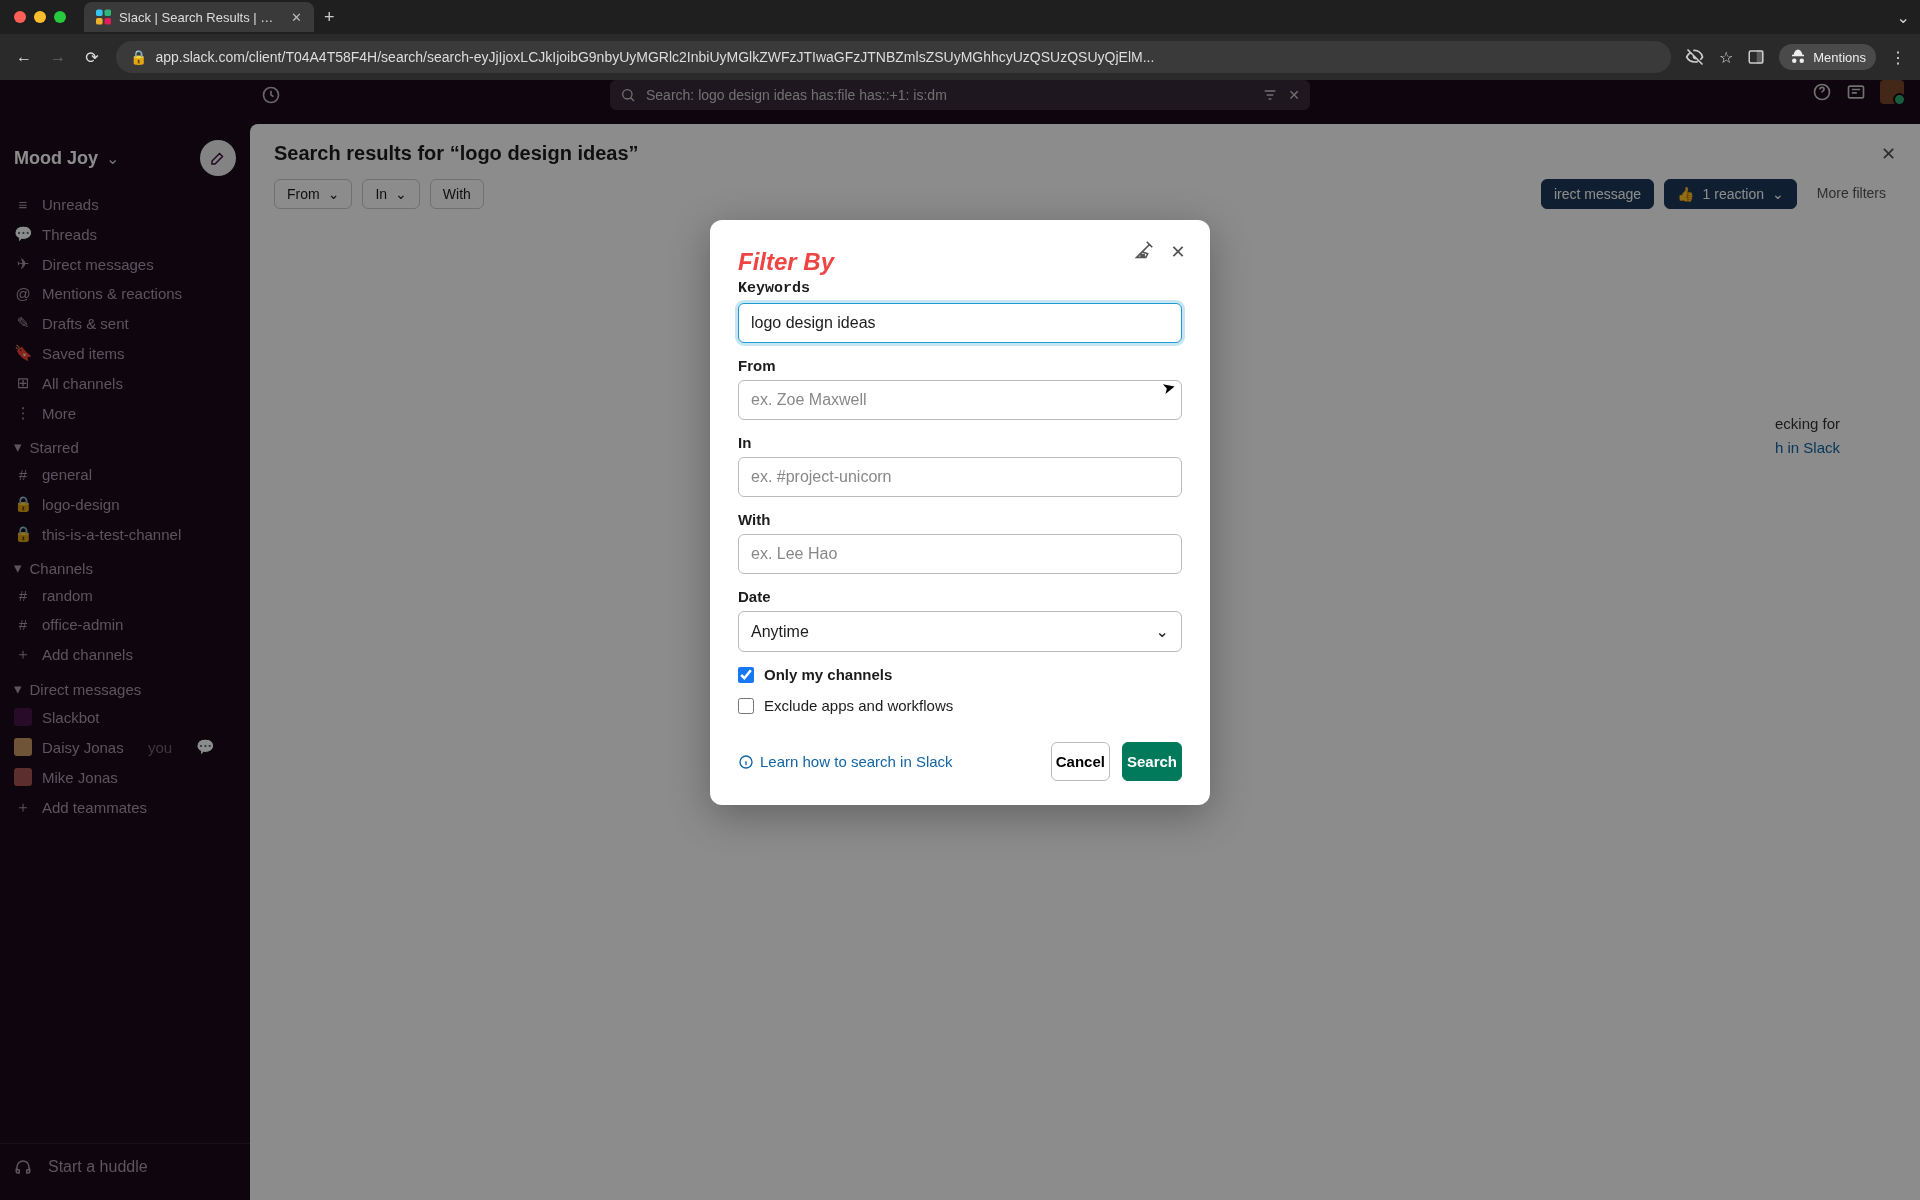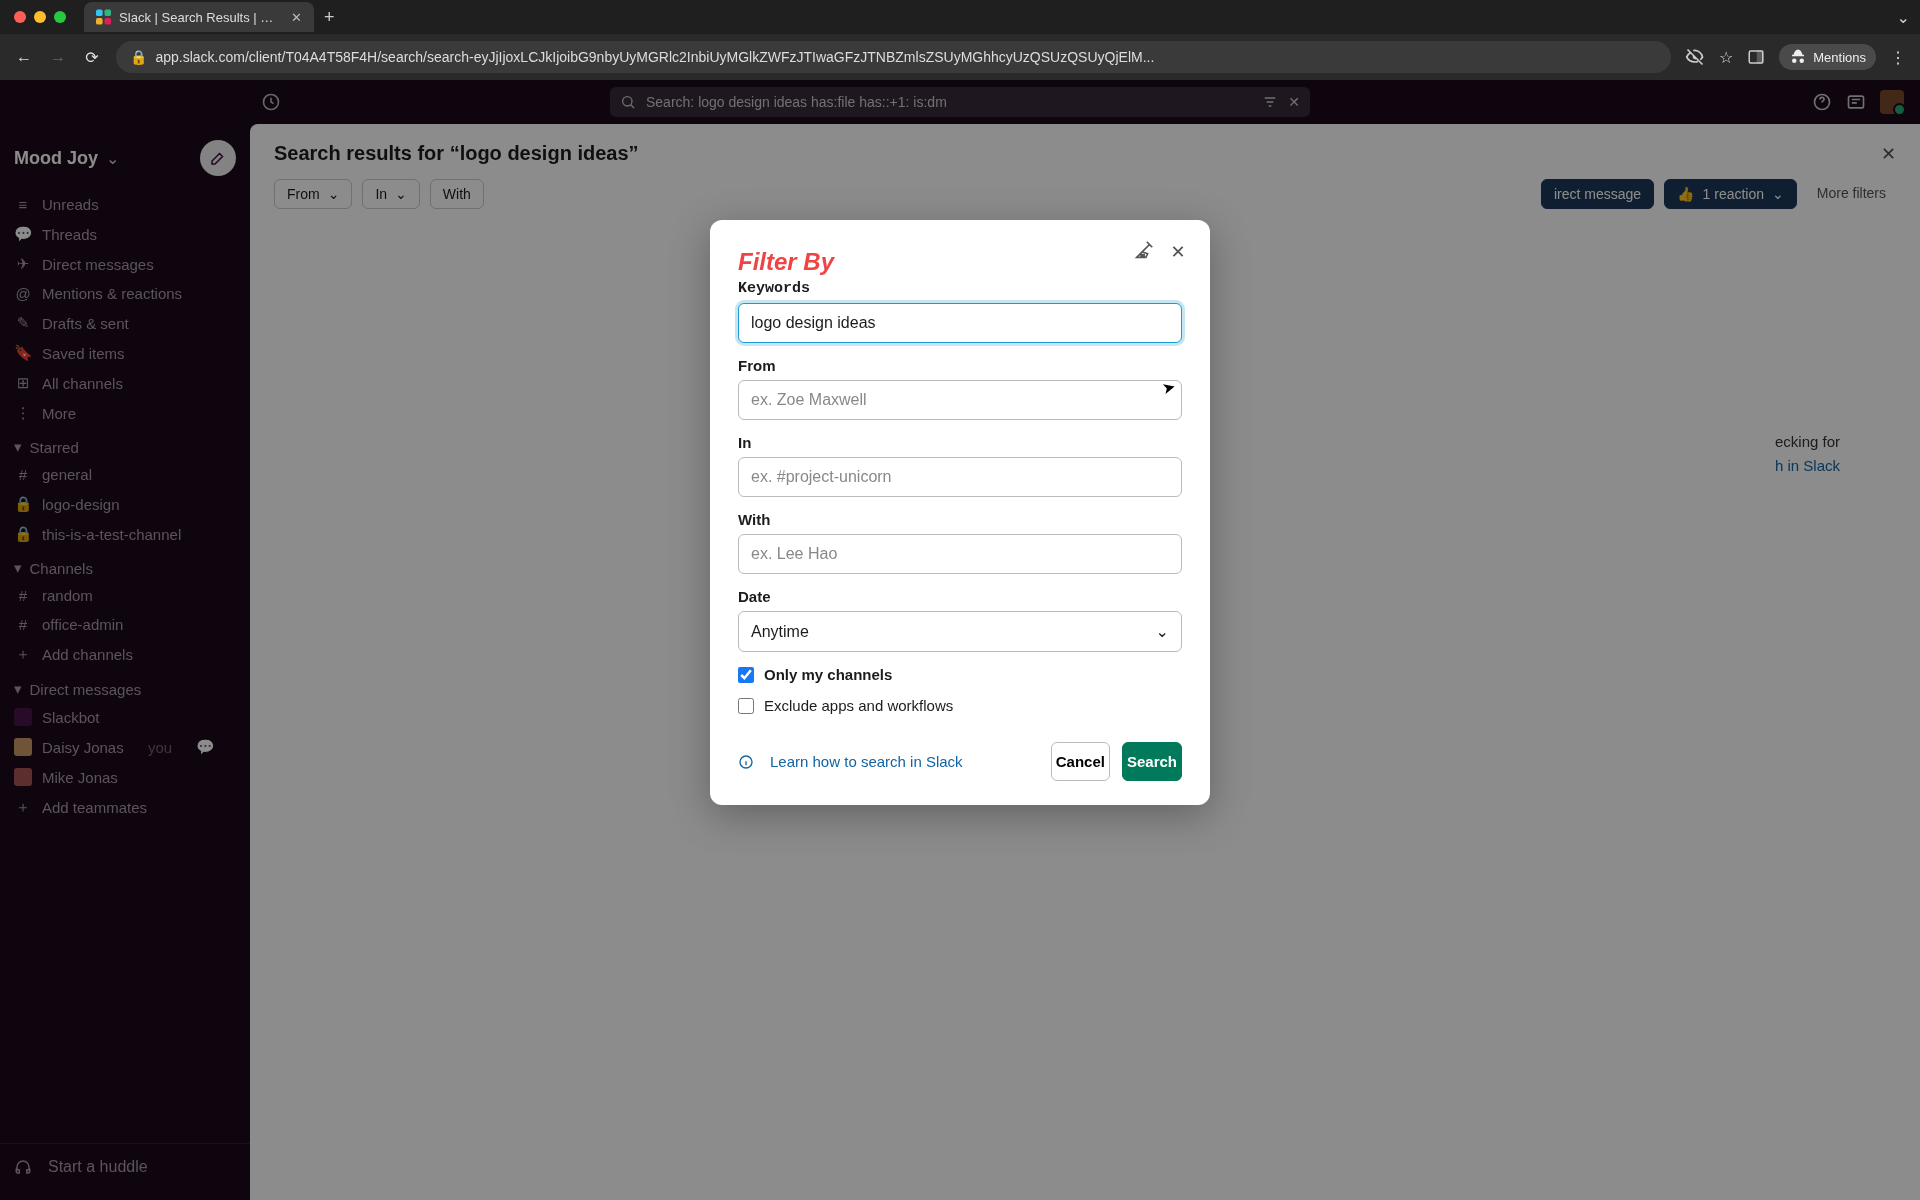--- a/index.html
+++ b/index.html
@@ -22,21 +22,21 @@
 .nav-btn { color: #ddd; width:20px; text-align:center; }
 .nav-btn.disabled { color: #666; }
 .url-pill { flex: 1; background: #3a3a3a; height: 32px; border-radius: 16px; display: flex; align-items: center; padding: 0 14px; color: #ddd; font-size: 14px; gap: 8px; overflow:hidden; }
 .url-text { white-space: nowrap; overflow: hidden; text-overflow: ellipsis; flex:1; }
 .addr-icons { display: flex; gap: 14px; align-items:center; color:#ddd; }
 .incog-pill { background:#4a4a4a; color:#eee; padding:4px 10px; border-radius:14px; display:flex; gap:6px; align-items:center; font-size:13px;}
 .dots-v { letter-spacing:0; }
 
 
 .app { position: relative; width: 100%; height: calc(1200px - 80px); background: #1a0a1a; }
-.app-top { height: 44px; display:flex; align-items:center; padding:0 16px; gap:10px; position:relative; }
+.app-top { height: 44px; display:flex; align-items:flex-start; padding:0 16px; gap:10px; position:relative; }
 .history-btn { width:30px; height:30px; border-radius:6px; display:flex; align-items:center; justify-content:center; color:#bbb; margin-left:240px; }
 .app-search { width: 700px; height:30px; background:#3a2a3a; border-radius:6px; display:flex; align-items:center; padding:0 10px; gap:10px; color:#ccc; font-size:14px; margin:0 auto; position:absolute; left:50%; transform:translateX(-50%); }
 .app-search-txt { flex:1; white-space:nowrap; overflow:hidden; }
 .app-top-right { margin-left:auto; display:flex; gap:14px; align-items:center; color:#ccc; }
 .avatar-sm { width:24px; height:24px; border-radius:4px; background:#7a4a2a; position:relative;}
 .avatar-sm::after{content:"";position:absolute;right:-2px;bottom:-2px;width:9px;height:9px;border-radius:50%;background:#2bac76;border:2px solid #1a0a1a;}
 
 .app-body { display:flex; height:calc(100% - 44px); }
 .sidebar { width:250px; background:#1a0a1a; color:#b8a8b8; padding:10px 0; display:flex; flex-direction:column; overflow:hidden; }
 .ws-header { display:flex; align-items:center; padding:6px 14px 14px; gap:8px; }
@@ -51,39 +51,39 @@
 .main-header { padding:18px 24px 0; display:flex; align-items:center; }
 .main-title { font-size:20px; font-weight:700; color:#1d1c1d; }
 .main-close { margin-left:auto; color:#555; font-size:18px; cursor:pointer;}
 .tabs { display:flex; gap:22px; padding:14px 24px 0; border-bottom:1px solid #e8e8e8; font-size:14px; color:#555; }
 .tab-item { padding-bottom:10px; cursor:pointer; }
 .tab-item.active { color:#1d1c1d; font-weight:600; border-bottom:2px solid #007a5a; }
 .filters { display:flex; gap:10px; padding:14px 24px; flex-wrap:wrap; }
 .filter-pill { border:1px solid #ccc; border-radius:6px; padding:6px 12px; font-size:14px; display:flex; gap:8px; align-items:center; cursor:pointer; background:#fff; color:#1d1c1d;}
 .filter-pill.filled { background:#1d3a5a; color:#fff; border-color:#1d3a5a; }
 .more-filters { color:#555; padding:6px 10px; cursor:pointer; font-size:14px;}
-.hint { position:absolute; right:80px; top:306px; text-align:right; color:#333; font-size:15px; line-height:1.6;}
+.hint { position:absolute; right:80px; top:288px; text-align:right; color:#333; font-size:15px; line-height:1.6;}
 .hint a { color:#1264a3; }
 
 
 .overlay { position:absolute; inset:0; background:rgba(0,0,0,0.45); display:flex; align-items:flex-start; justify-content:center; }
 .modal { margin-top:140px; width:500px; background:#fff; border-radius:12px; padding:28px 28px 24px; box-shadow:0 10px 40px rgba(0,0,0,0.3); position:relative; }
 .modal h2 { font-size:24px; color:#ef4444; margin-bottom:4px; font-weight:800;font-style:italic;}
 .modal-close { position:absolute; top:18px; right:18px; color:#555; font-size:18px; cursor:pointer; width:28px; height:28px; display:flex; align-items:center; justify-content:center; border-radius:4px;}
 .modal-clean { position:absolute; top:16px; right:52px; color:#555; cursor:pointer; width:28px; height:28px; display:flex; align-items:center; justify-content:center;}
 .field-label { font-weight:700; font-size:15px; margin:14px 0 6px; color:#1d1c1d; }
 .field-label:first-of-type { margin-top:0;font-family:Liberation Mono, monospace; }
 .text-input { width:100%; border:1px solid #bbb; border-radius:6px; padding:10px 12px; font-size:16px; color:#1d1c1d; }
 .text-input.focused { border:1px solid #1d9bd1; box-shadow:0 0 0 3px rgba(29,155,209,0.25); }
 .text-input::placeholder { color:#888; }
 .select-input { width:100%; border:1px solid #bbb; border-radius:6px; padding:10px 12px; font-size:16px; color:#1d1c1d; display:flex; justify-content:space-between; align-items:center; cursor:pointer;}
 .check-row { display:flex; gap:10px; align-items:center; margin-top:14px; font-size:15px; color:#1d1c1d;}
 .check-row input { width:16px; height:16px; accent-color:#1877f2; }
 .modal-footer { display:flex; align-items:center; margin-top:28px; gap:12px; }
-.learn { color:#1264a3; font-size:15px; display:flex; gap:16px; align-items:center; cursor:pointer;text-align:center;}
+.learn { color:#1264a3; font-size:15px; display:flex; gap:6px; align-items:center; cursor:pointer;text-align:center;}
 .btn { border-radius:6px; padding:10px 4px; font-size:15px; font-weight:600; cursor:pointer; border:1px solid #bbb; background:#fff; }
 .btn.primary { background:#007a5a; color:#fff; border-color:#007a5a; }
 .spacer { flex:1; }
 
 .cursor-img { position:absolute; top:158px; left:452px; font-size:16px; color:#000; pointer-events:none; z-index:10; transform:rotate(-15deg);}
 
 svg { display:block; }
 </style>
 </head>
 <body>

